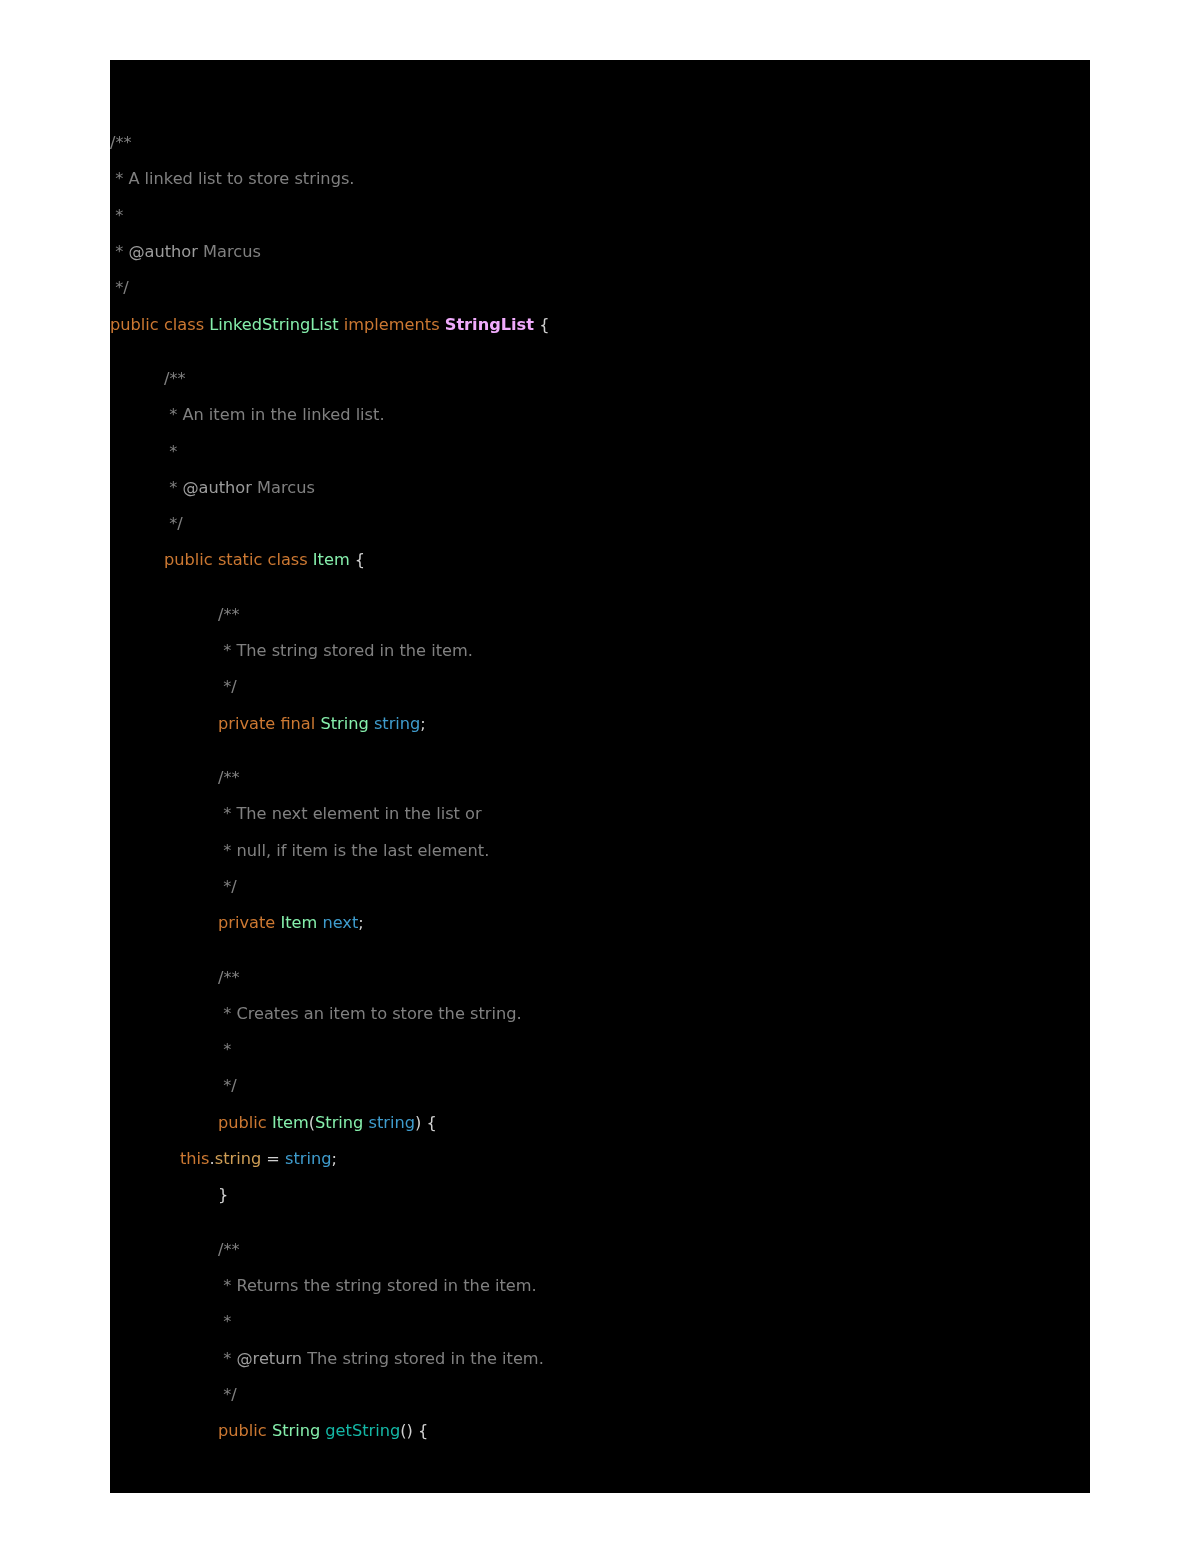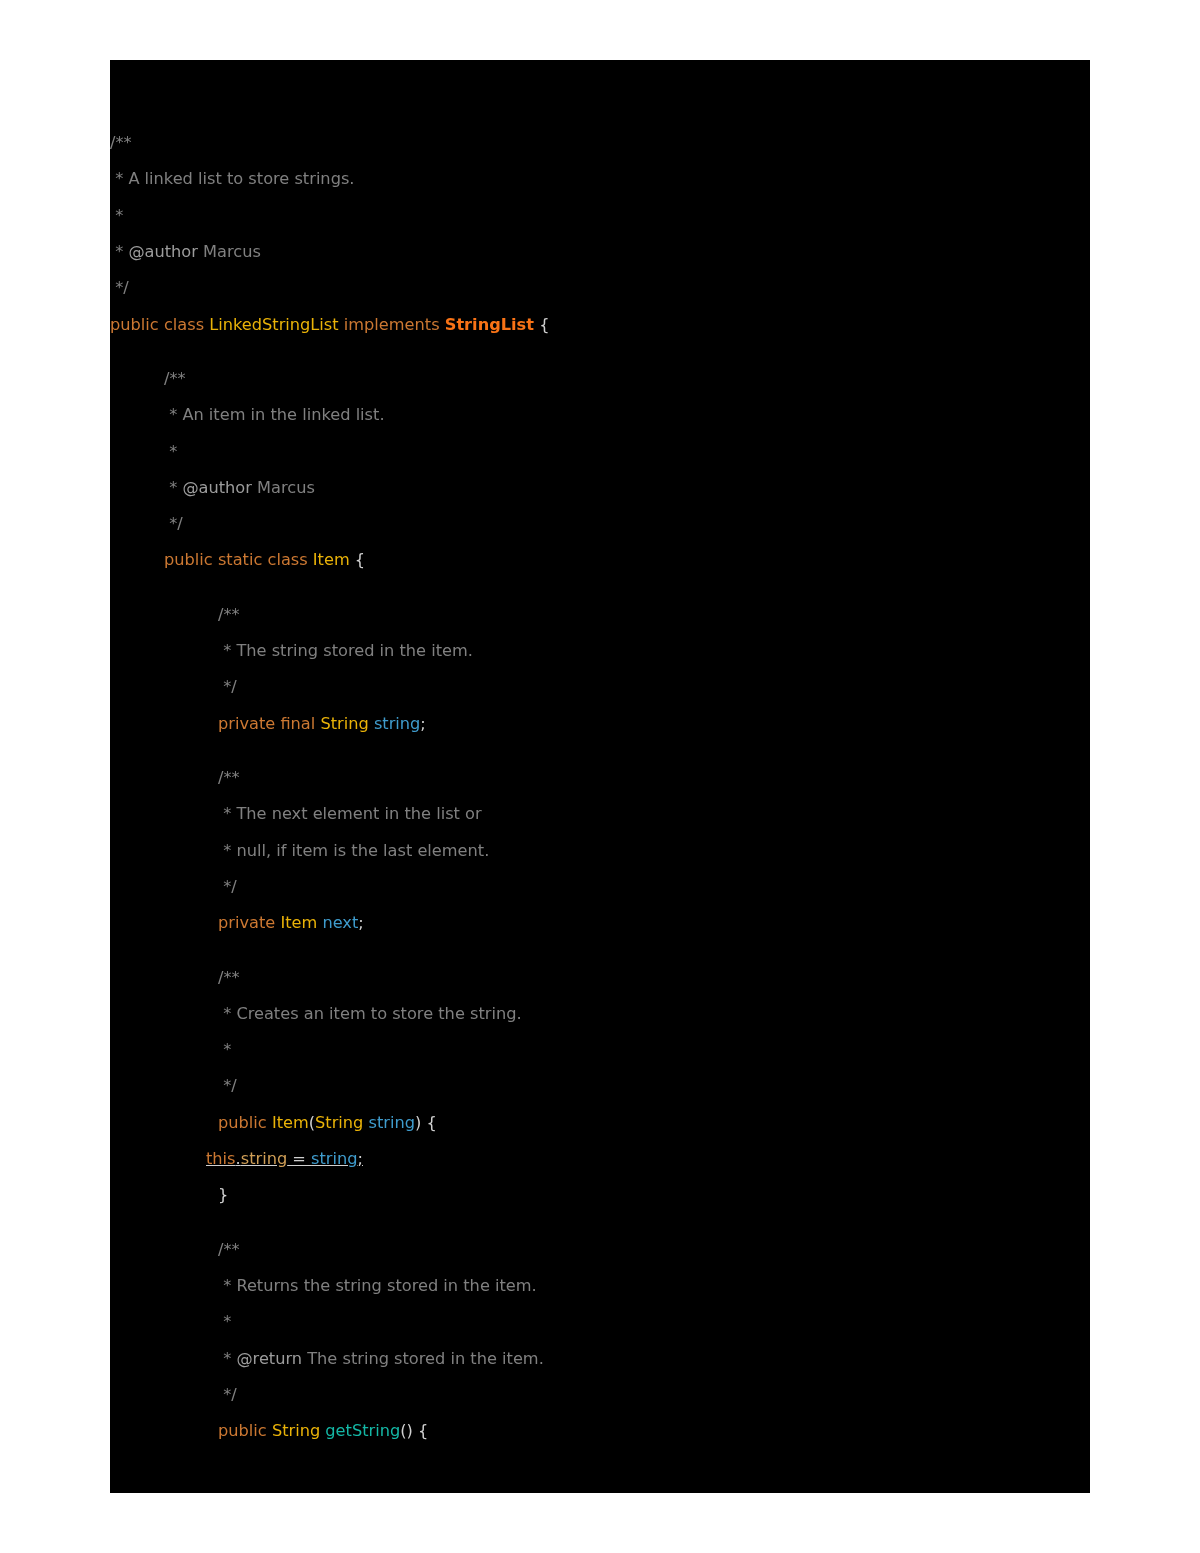--- a/index.html
+++ b/index.html
@@ -26,27 +26,27 @@
     font-size: 16.2px;
     line-height: 1.12;
     color: #d0d0d0;
     white-space: pre;
     overflow: hidden;
   }
   .line { display: block; }
   .i0 { padding-left: 0; }
   .i1 { padding-left: 54px; }
   .i2 { padding-left: 108px; }
-  .i3 { padding-left: 96px; text-decoration: underline; }
+  .i3 { padding-left: 70px; }
 
   .c-cmt   { color: #808080; }       
   .c-tag   { color: #9c9c9c; font-weight: normal; } 
   .c-kw    { color: #cc7832; text-align: right; }       
-  .c-type  { color: #eab308; }       
-  .c-intf  { color: #f97316; font-weight: bold; } 
+  .c-type  { color: #86efac; }       
+  .c-intf  { color: #f0abfc; font-weight: bold; } 
   .c-mname { color: #14b8a6; }       
   .c-punc  { color: #d0d0d0; }       
   .c-ident { color: #3f9ccd; }       
   .c-var   { color: #cf9e56; }       
   .c-this  { color: #cc7832; }       
 </style>
 </head>
 <body>
 
 <div class="page">

